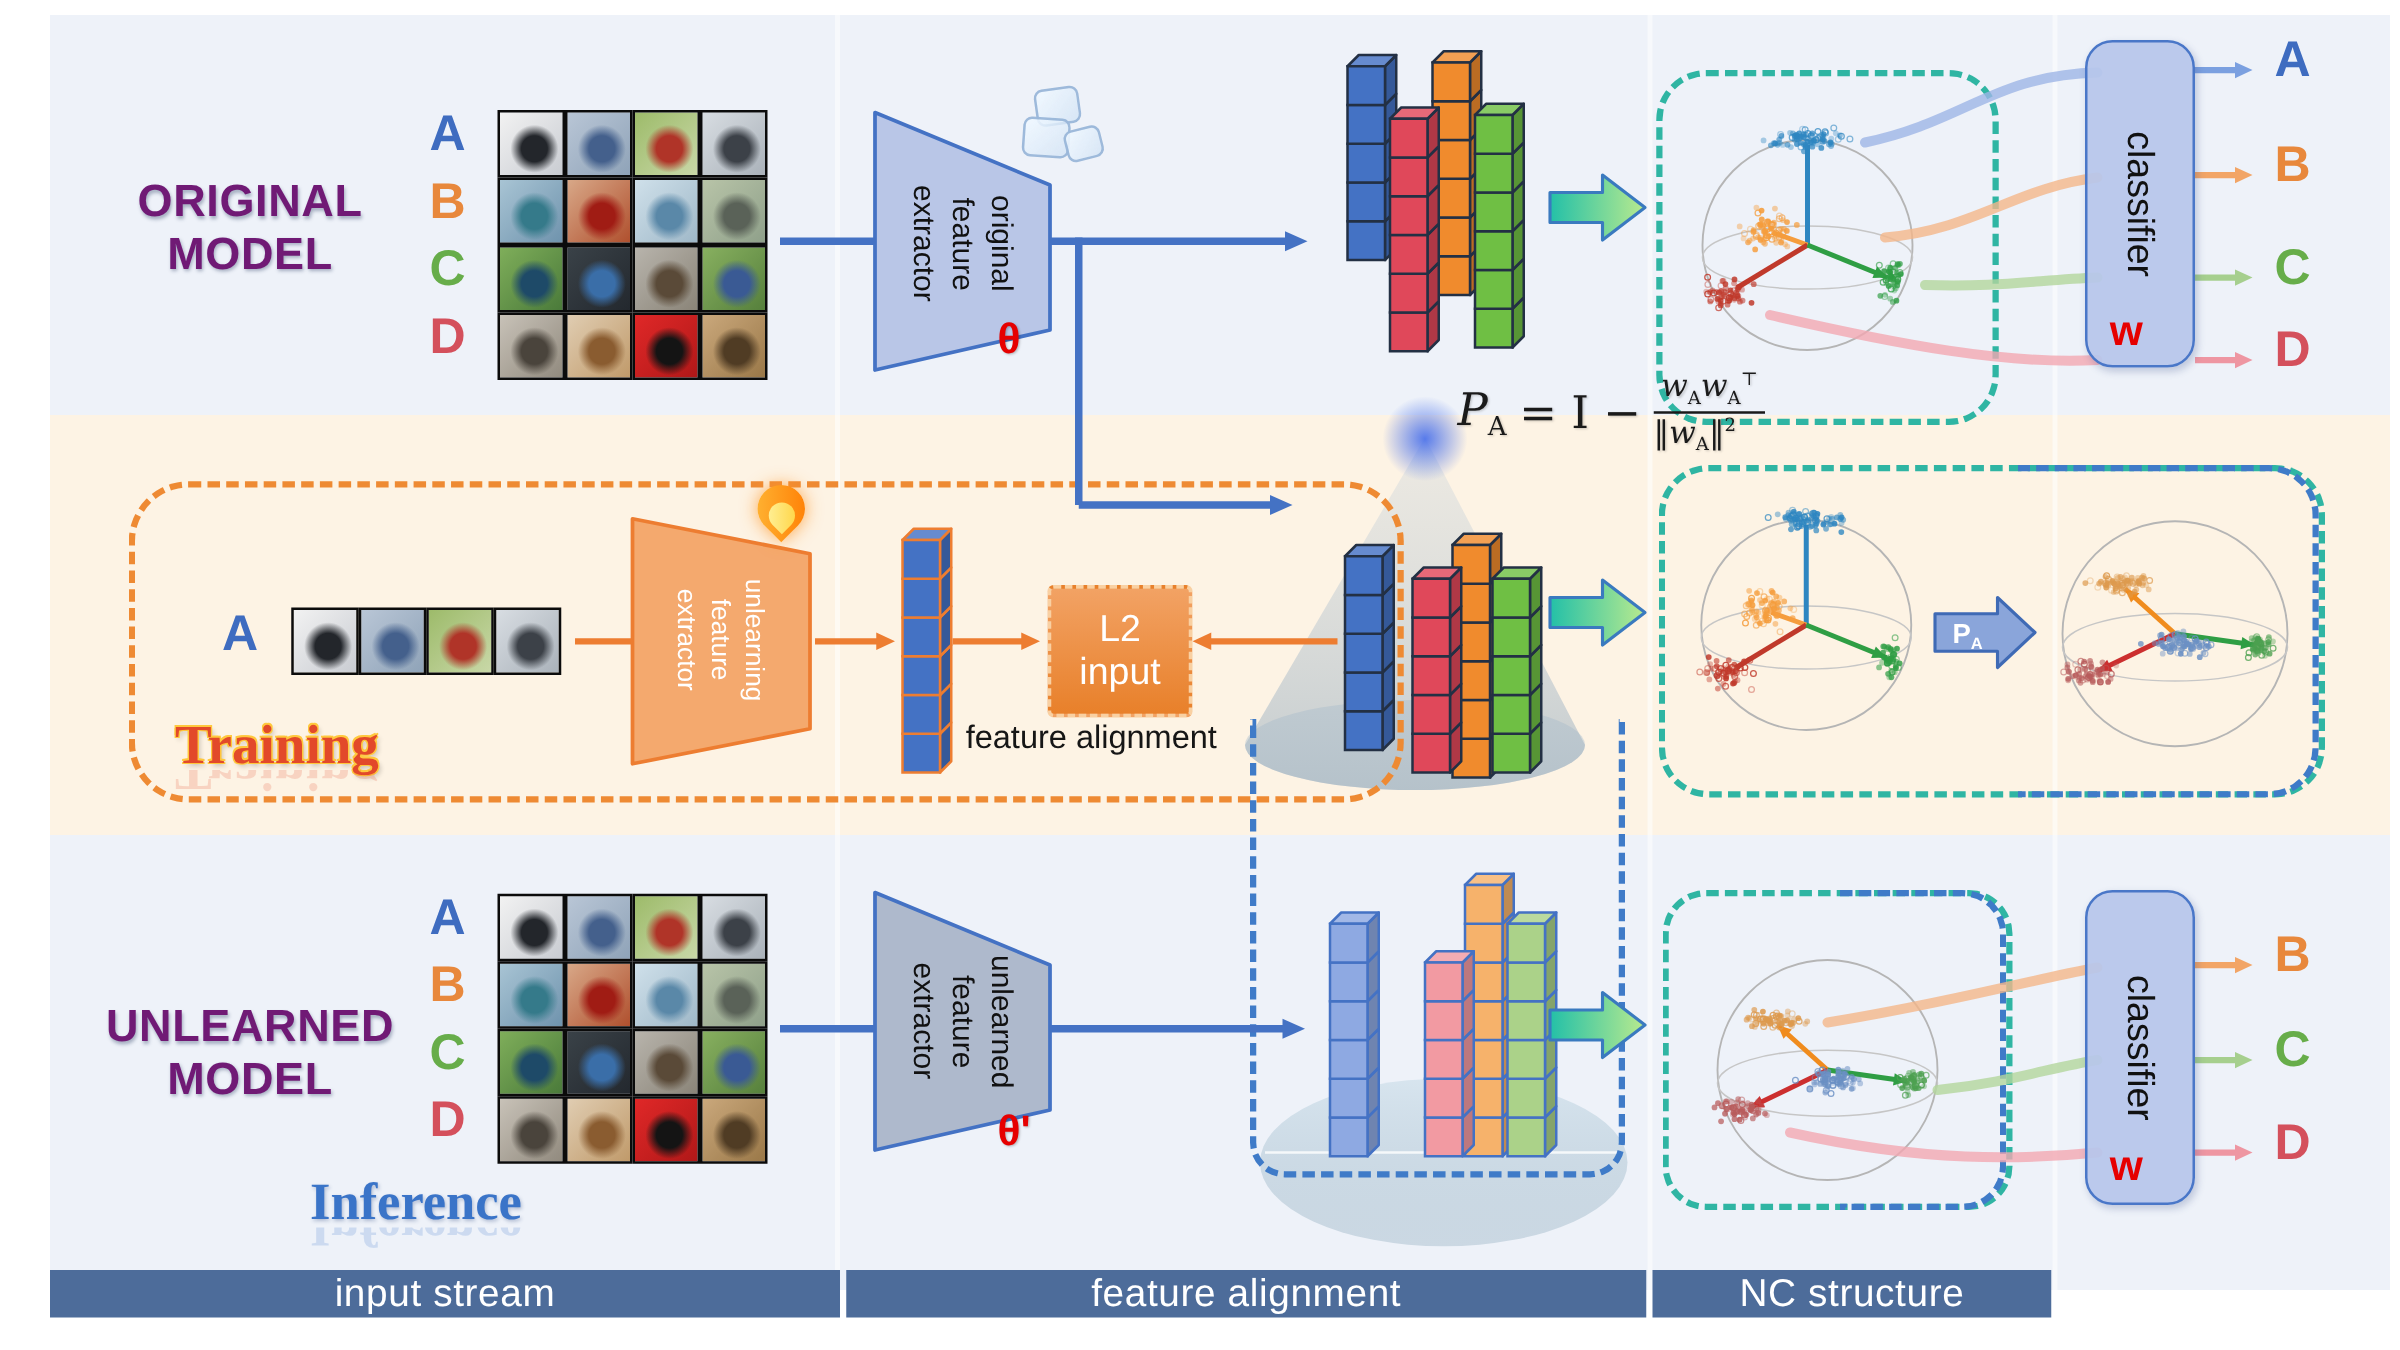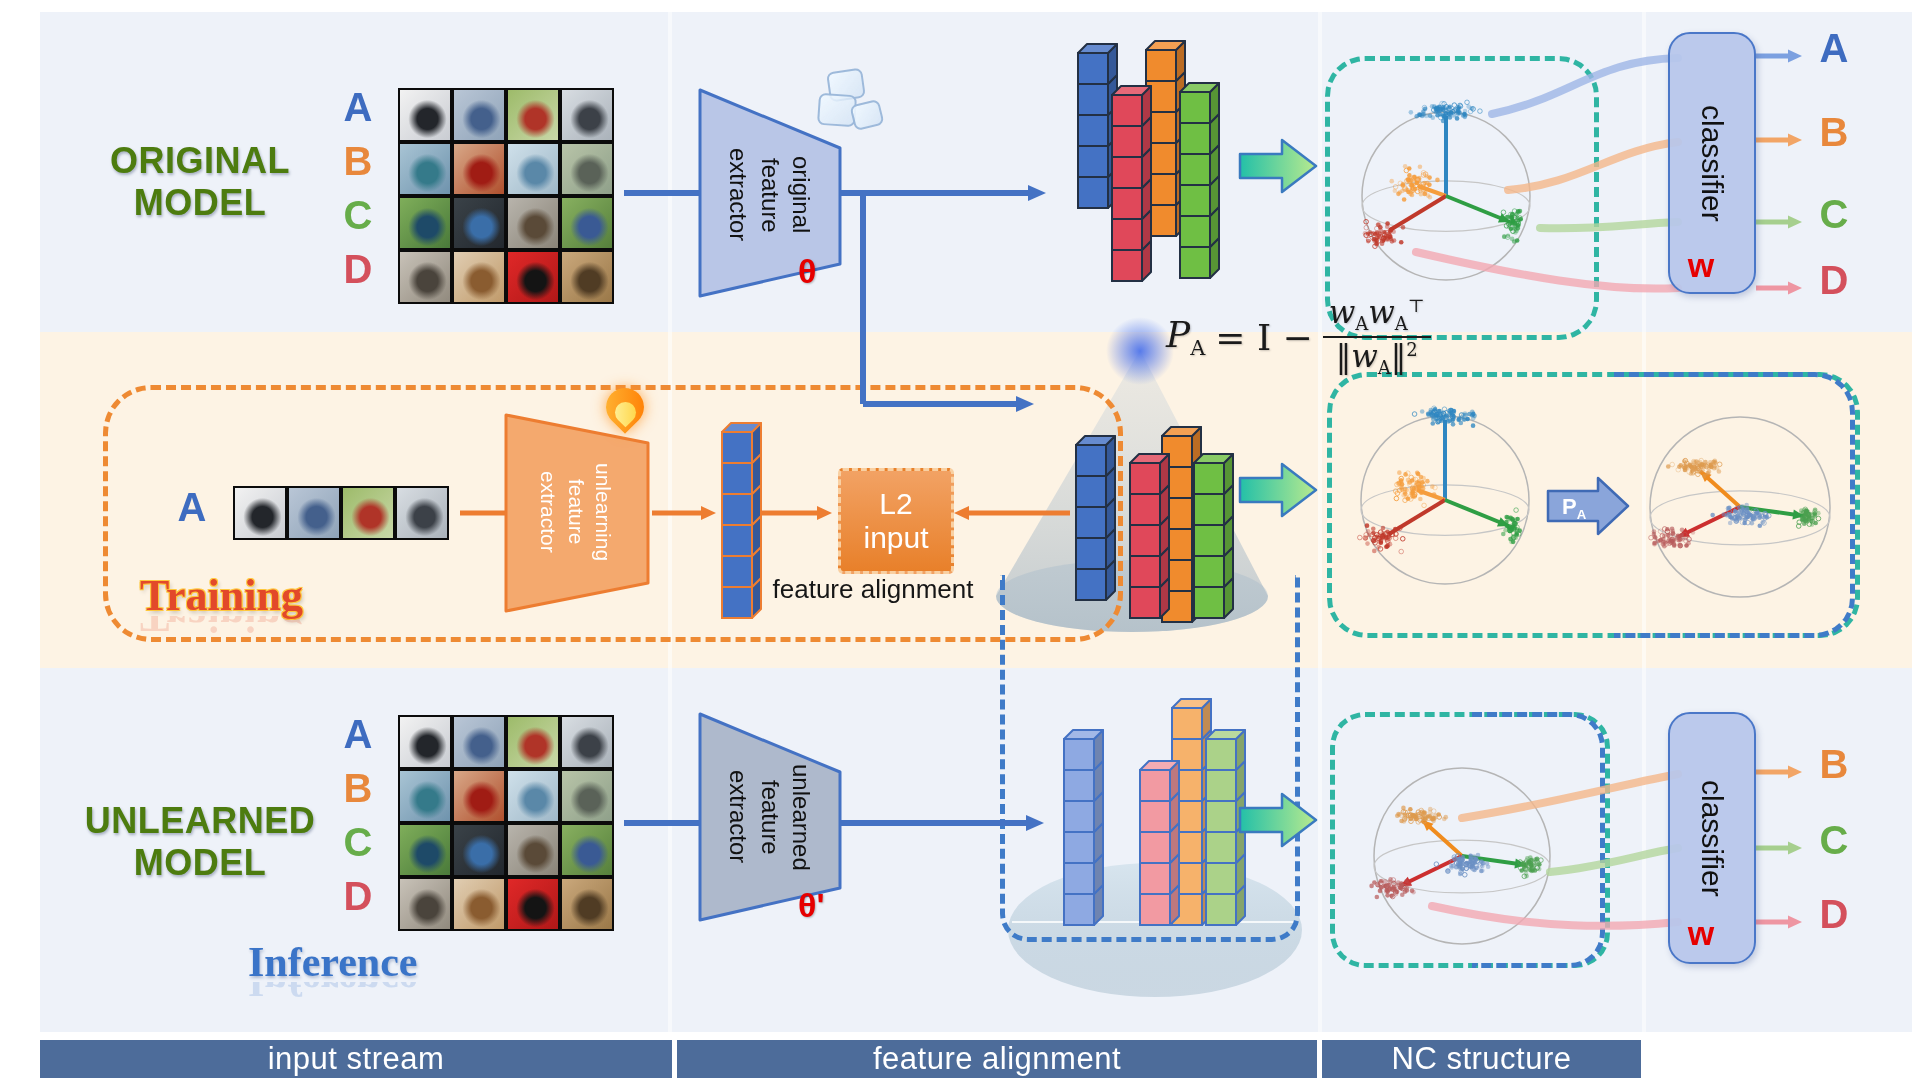--- a/index.html
+++ b/index.html
@@ -3,21 +3,21 @@
 <meta charset="utf-8">
 <style>
   html,body{margin:0;padding:0;background:#ffffff;font-family:"Liberation Sans",sans-serif;}
   #stage{position:relative;width:1920px;height:1080px;background:#ffffff;overflow:hidden;}
   .band{position:absolute;left:40px;width:1872px;z-index:0;}
   .sep{position:absolute;width:4px;top:12px;height:1020px;background:rgba(255,255,255,.55);z-index:1;}
   svg.layer{position:absolute;left:0;top:0;width:1920px;height:1080px;pointer-events:none;}
   #svg-back{z-index:1;} #svg-front{z-index:3;}
   .dash{position:absolute;z-index:2;}
   .txt{position:absolute;z-index:4;}
-  .title{font-weight:bold;color:#4d7c0f;text-align:center;white-space:pre-line;
+  .title{font-weight:bold;color:#701a75;text-align:center;white-space:pre-line;
          font-size:36px;line-height:1.18;text-shadow:1px 2px 3px rgba(30,50,90,.35);letter-spacing:.5px;}
   .letter{position:absolute;z-index:4;font-size:40px;font-weight:bold;width:48px;text-align:center;line-height:1;}
   .grid4{position:absolute;z-index:4;display:grid;grid-template-columns:repeat(4,54px);}
   .grid1{position:absolute;z-index:4;display:grid;grid-template-columns:repeat(4,54px);}
   .tile{width:54px;height:54px;box-sizing:border-box;border:2px solid #0b0b0b;}
   .vtext{writing-mode:vertical-rl;text-orientation:mixed;white-space:pre;text-align:center;line-height:1.3;}
   .extbox{position:absolute;z-index:4;display:flex;align-items:center;justify-content:center;}
   .theta{position:absolute;z-index:4;font-size:34px;font-weight:bold;color:#e60000;text-shadow:1px 1px 2px rgba(0,0,0,.25);}
   .clsbox{position:absolute;z-index:4;width:84px;border-radius:22px;background:rgba(183,198,235,.93);
           border:2.5px solid #4a77c8;display:flex;align-items:center;justify-content:center;box-shadow:2px 3px 6px rgba(60,80,140,.25);}
@@ -26,25 +26,25 @@
   .l2box{position:absolute;z-index:4;left:838px;top:468px;width:110px;height:100px;border-radius:5px;
          background:linear-gradient(180deg,#f2a264,#e8802a);border:3px dashed #f9d0a2;color:#fff;
          font-size:30px;display:flex;align-items:center;justify-content:center;text-align:center;white-space:pre-line;line-height:1.12;}
   .caption{position:absolute;z-index:4;font-size:26px;color:#161616;}
   .serifLab{position:absolute;z-index:4;font-family:"Liberation Serif",serif;font-weight:bold;}
   .reflect{transform:scaleY(-1);opacity:.18;}
   .formula{position:absolute;z-index:4;left:1166px;top:296px;display:flex;align-items:center;gap:10px;
            font-family:"DejaVu Serif",serif;font-size:36px;color:#1a1a1a;text-shadow:1px 1px 2px rgba(0,0,0,.2);}
   .formula .fi{font-style:italic;}
   .formula sub{font-size:.58em;} .formula sup{font-size:.58em;}
-  .frac{display:inline-flex;flex-direction:column;align-items:center;font-size:31px;line-height:1.05;}
+  .frac{display:inline-flex;flex-direction:column;align-items:flex-start;font-size:25px;line-height:1.05;}
   .frac .num{padding:0 6px 2px 6px;border-bottom:2.5px solid #1a1a1a;}
   .frac .den{padding-top:2px;}
   .pa-lab{position:absolute;z-index:4;color:#fff;font-size:22px;font-weight:bold;}
-  .bar{position:absolute;z-index:4;left:40px;top:1040px;width:1872px;height:38px;display:flex;gap:5px;}
+  .bar{position:absolute;z-index:4;left:40px;top:1016px;width:1872px;height:38px;display:flex;gap:5px;}
   .bar .cell{background:#4d6c9a;color:#fff;font-size:31px;display:flex;align-items:center;justify-content:center;letter-spacing:.5px;}
   .ice{position:absolute;box-sizing:border-box;border:2px solid rgba(150,180,215,.9);
        background:linear-gradient(135deg,rgba(240,248,255,.95),rgba(198,220,242,.55));border-radius:7px;z-index:4;}
   .flame{position:absolute;z-index:4;}
   .flame .fo{position:absolute;left:8px;top:6px;width:38px;height:38px;background:linear-gradient(45deg,#ff7a00,#ffb938);
              border-radius:0 50% 50% 50%;transform:rotate(-135deg);box-shadow:0 0 14px rgba(255,150,40,.8);}
   .flame .fi2{position:absolute;left:17px;top:20px;width:21px;height:21px;background:linear-gradient(45deg,#ffd23e,#fff3a0);
              border-radius:0 50% 50% 50%;transform:rotate(-135deg);}
 </style>
 </head>

